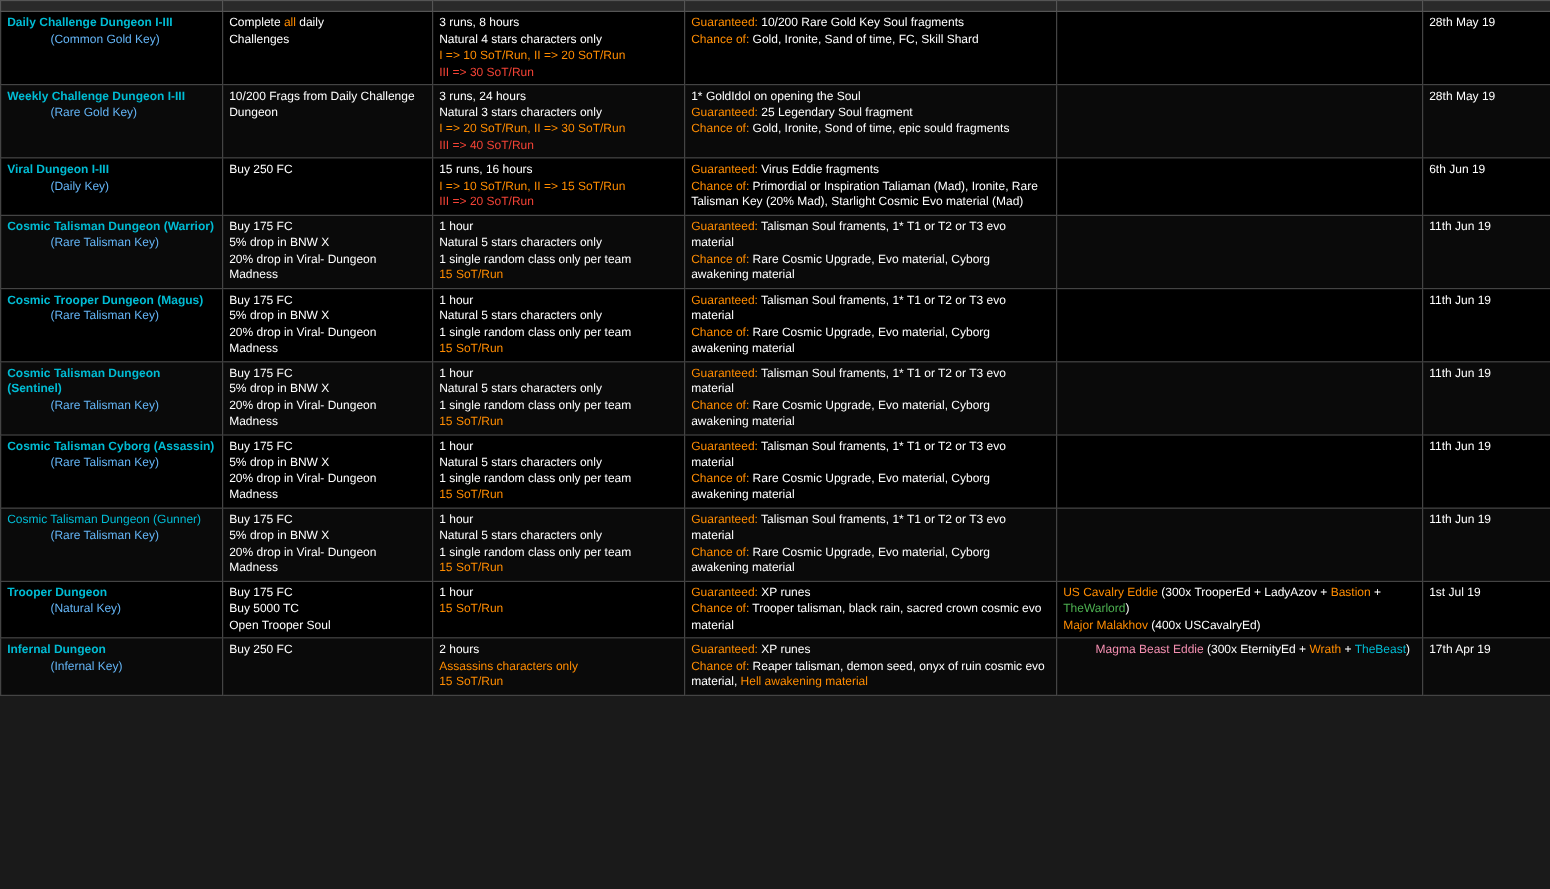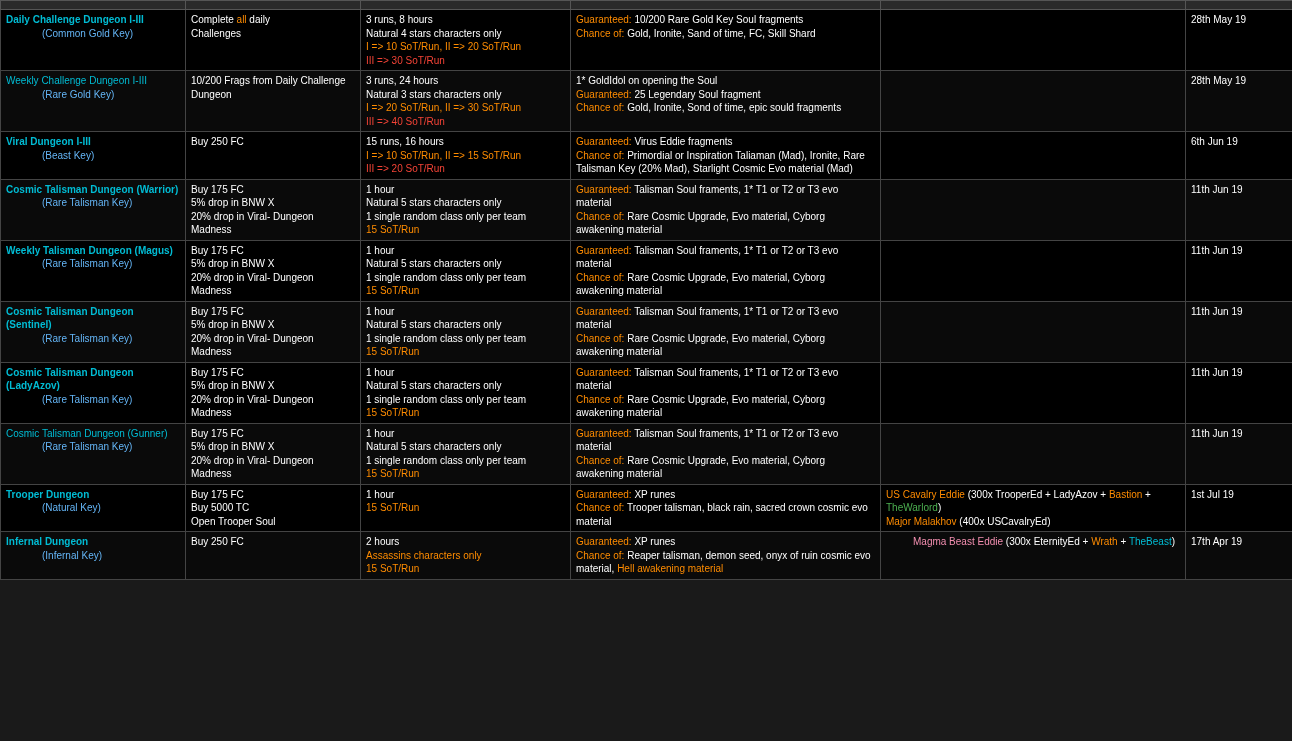--- a/index.html
+++ b/index.html
@@ -74,61 +74,61 @@
   <tbody id="table-body">
   <tr>
         <td><span class="cyan" style="font-weight:bold">Daily Challenge Dungeon I-III</span><br><span class="lightblue">(Common Gold Key)</span></td>
         <td>Complete <span class="orange">all</span> daily<br>Challenges</td>
         <td>3 runs, 8 hours<br>Natural 4 stars characters only<br><span class="orange">I =&gt; 10 SoT/Run, II =&gt; 20 SoT/Run</span><br><span class="red">III =&gt; 30 SoT/Run</span></td>
         <td><span class="orange">Guaranteed:</span> 10/200 Rare Gold Key Soul fragments<br><span class="orange">Chance of:</span> Gold, Ironite, Sand of time, FC, Skill Shard</td>
         <td></td>
         <td>28th May 19</td>
       </tr>
       <tr>
-        <td><span class="cyan" style="font-weight:normal">Weekly Challenge Dungeon I-III</span><br><span class="lightblue">(Rare Gold Key)</span></td>
+        <td><span class="cyan" style="font-weight:bold">Weekly Challenge Dungeon I-III</span><br><span class="lightblue">(Rare Gold Key)</span></td>
         <td>10/200 Frags from Daily Challenge Dungeon</td>
         <td>3 runs, 24 hours<br>Natural 3 stars characters only<br><span class="orange">I =&gt; 20 SoT/Run, II =&gt; 30 SoT/Run</span><br><span class="red">III =&gt; 40 SoT/Run</span></td>
         <td>1* GoldIdol on opening the Soul<br><span class="orange">Guaranteed:</span> 25 Legendary Soul fragment<br><span class="orange">Chance of:</span> Gold, Ironite, Sond of time, epic sould fragments</td>
         <td></td>
         <td>28th May 19</td>
       </tr>
       <tr>
-        <td><span class="cyan" style="font-weight:bold">Viral Dungeon I-III</span><br><span class="lightblue">(Beast Key)</span></td>
+        <td><span class="cyan" style="font-weight:bold">Viral Dungeon I-III</span><br><span class="lightblue">(Daily Key)</span></td>
         <td>Buy 250 FC</td>
         <td>15 runs, 16 hours<br><span class="orange">I =&gt; 10 SoT/Run, II =&gt; 15 SoT/Run</span><br><span class="red">III =&gt; 20 SoT/Run</span></td>
         <td><span class="orange">Guaranteed:</span> Virus Eddie fragments<br><span class="orange">Chance of:</span> Primordial or Inspiration Taliaman (Mad), Ironite, Rare Talisman Key (20% Mad), Starlight Cosmic Evo material (Mad)</td>
         <td></td>
         <td>6th Jun 19</td>
       </tr>
       <tr>
         <td><span class="cyan" style="font-weight:bold">Cosmic Talisman Dungeon (Warrior)</span><br><span class="lightblue">(Rare Talisman Key)</span></td>
         <td>Buy 175 FC<br>5% drop in BNW X<br>20% drop in Viral- Dungeon Madness</td>
         <td>1 hour<br>Natural 5 stars characters only<br>1 single random class only per team<br><span class="orange">15 SoT/Run</span></td>
         <td><span class="orange">Guaranteed:</span> Talisman Soul framents, 1* T1 or T2 or T3 evo material<br><span class="orange">Chance of:</span> Rare Cosmic Upgrade, Evo material, Cyborg awakening material</td>
         <td></td>
         <td>11th Jun 19</td>
       </tr>
       <tr>
-        <td><span class="cyan" style="font-weight:bold">Weekly Talisman Dungeon (Magus)</span><br><span class="lightblue">(Rare Talisman Key)</span></td>
+        <td><span class="cyan" style="font-weight:bold">Cosmic Trooper Dungeon (Magus)</span><br><span class="lightblue">(Rare Talisman Key)</span></td>
         <td>Buy 175 FC<br>5% drop in BNW X<br>20% drop in Viral- Dungeon Madness</td>
         <td>1 hour<br>Natural 5 stars characters only<br>1 single random class only per team<br><span class="orange">15 SoT/Run</span></td>
         <td><span class="orange">Guaranteed:</span> Talisman Soul framents, 1* T1 or T2 or T3 evo material<br><span class="orange">Chance of:</span> Rare Cosmic Upgrade, Evo material, Cyborg awakening material</td>
         <td></td>
         <td>11th Jun 19</td>
       </tr>
       <tr>
         <td><span class="cyan" style="font-weight:bold">Cosmic Talisman Dungeon (Sentinel)</span><br><span class="lightblue">(Rare Talisman Key)</span></td>
         <td>Buy 175 FC<br>5% drop in BNW X<br>20% drop in Viral- Dungeon Madness</td>
         <td>1 hour<br>Natural 5 stars characters only<br>1 single random class only per team<br><span class="orange">15 SoT/Run</span></td>
         <td><span class="orange">Guaranteed:</span> Talisman Soul framents, 1* T1 or T2 or T3 evo material<br><span class="orange">Chance of:</span> Rare Cosmic Upgrade, Evo material, Cyborg awakening material</td>
         <td></td>
         <td>11th Jun 19</td>
       </tr>
       <tr>
-        <td><span class="cyan" style="font-weight:bold">Cosmic Talisman Dungeon (LadyAzov)</span><br><span class="lightblue">(Rare Talisman Key)</span></td>
+        <td><span class="cyan" style="font-weight:bold">Cosmic Talisman Cyborg (Assassin)</span><br><span class="lightblue">(Rare Talisman Key)</span></td>
         <td>Buy 175 FC<br>5% drop in BNW X<br>20% drop in Viral- Dungeon Madness</td>
         <td>1 hour<br>Natural 5 stars characters only<br>1 single random class only per team<br><span class="orange">15 SoT/Run</span></td>
         <td><span class="orange">Guaranteed:</span> Talisman Soul framents, 1* T1 or T2 or T3 evo material<br><span class="orange">Chance of:</span> Rare Cosmic Upgrade, Evo material, Cyborg awakening material</td>
         <td></td>
         <td>11th Jun 19</td>
       </tr>
       <tr>
         <td><span class="cyan" style="font-weight:normal">Cosmic Talisman Dungeon (Gunner)</span><br><span class="lightblue">(Rare Talisman Key)</span></td>
         <td>Buy 175 FC<br>5% drop in BNW X<br>20% drop in Viral- Dungeon Madness</td>
         <td>1 hour<br>Natural 5 stars characters only<br>1 single random class only per team<br><span class="orange">15 SoT/Run</span></td>

